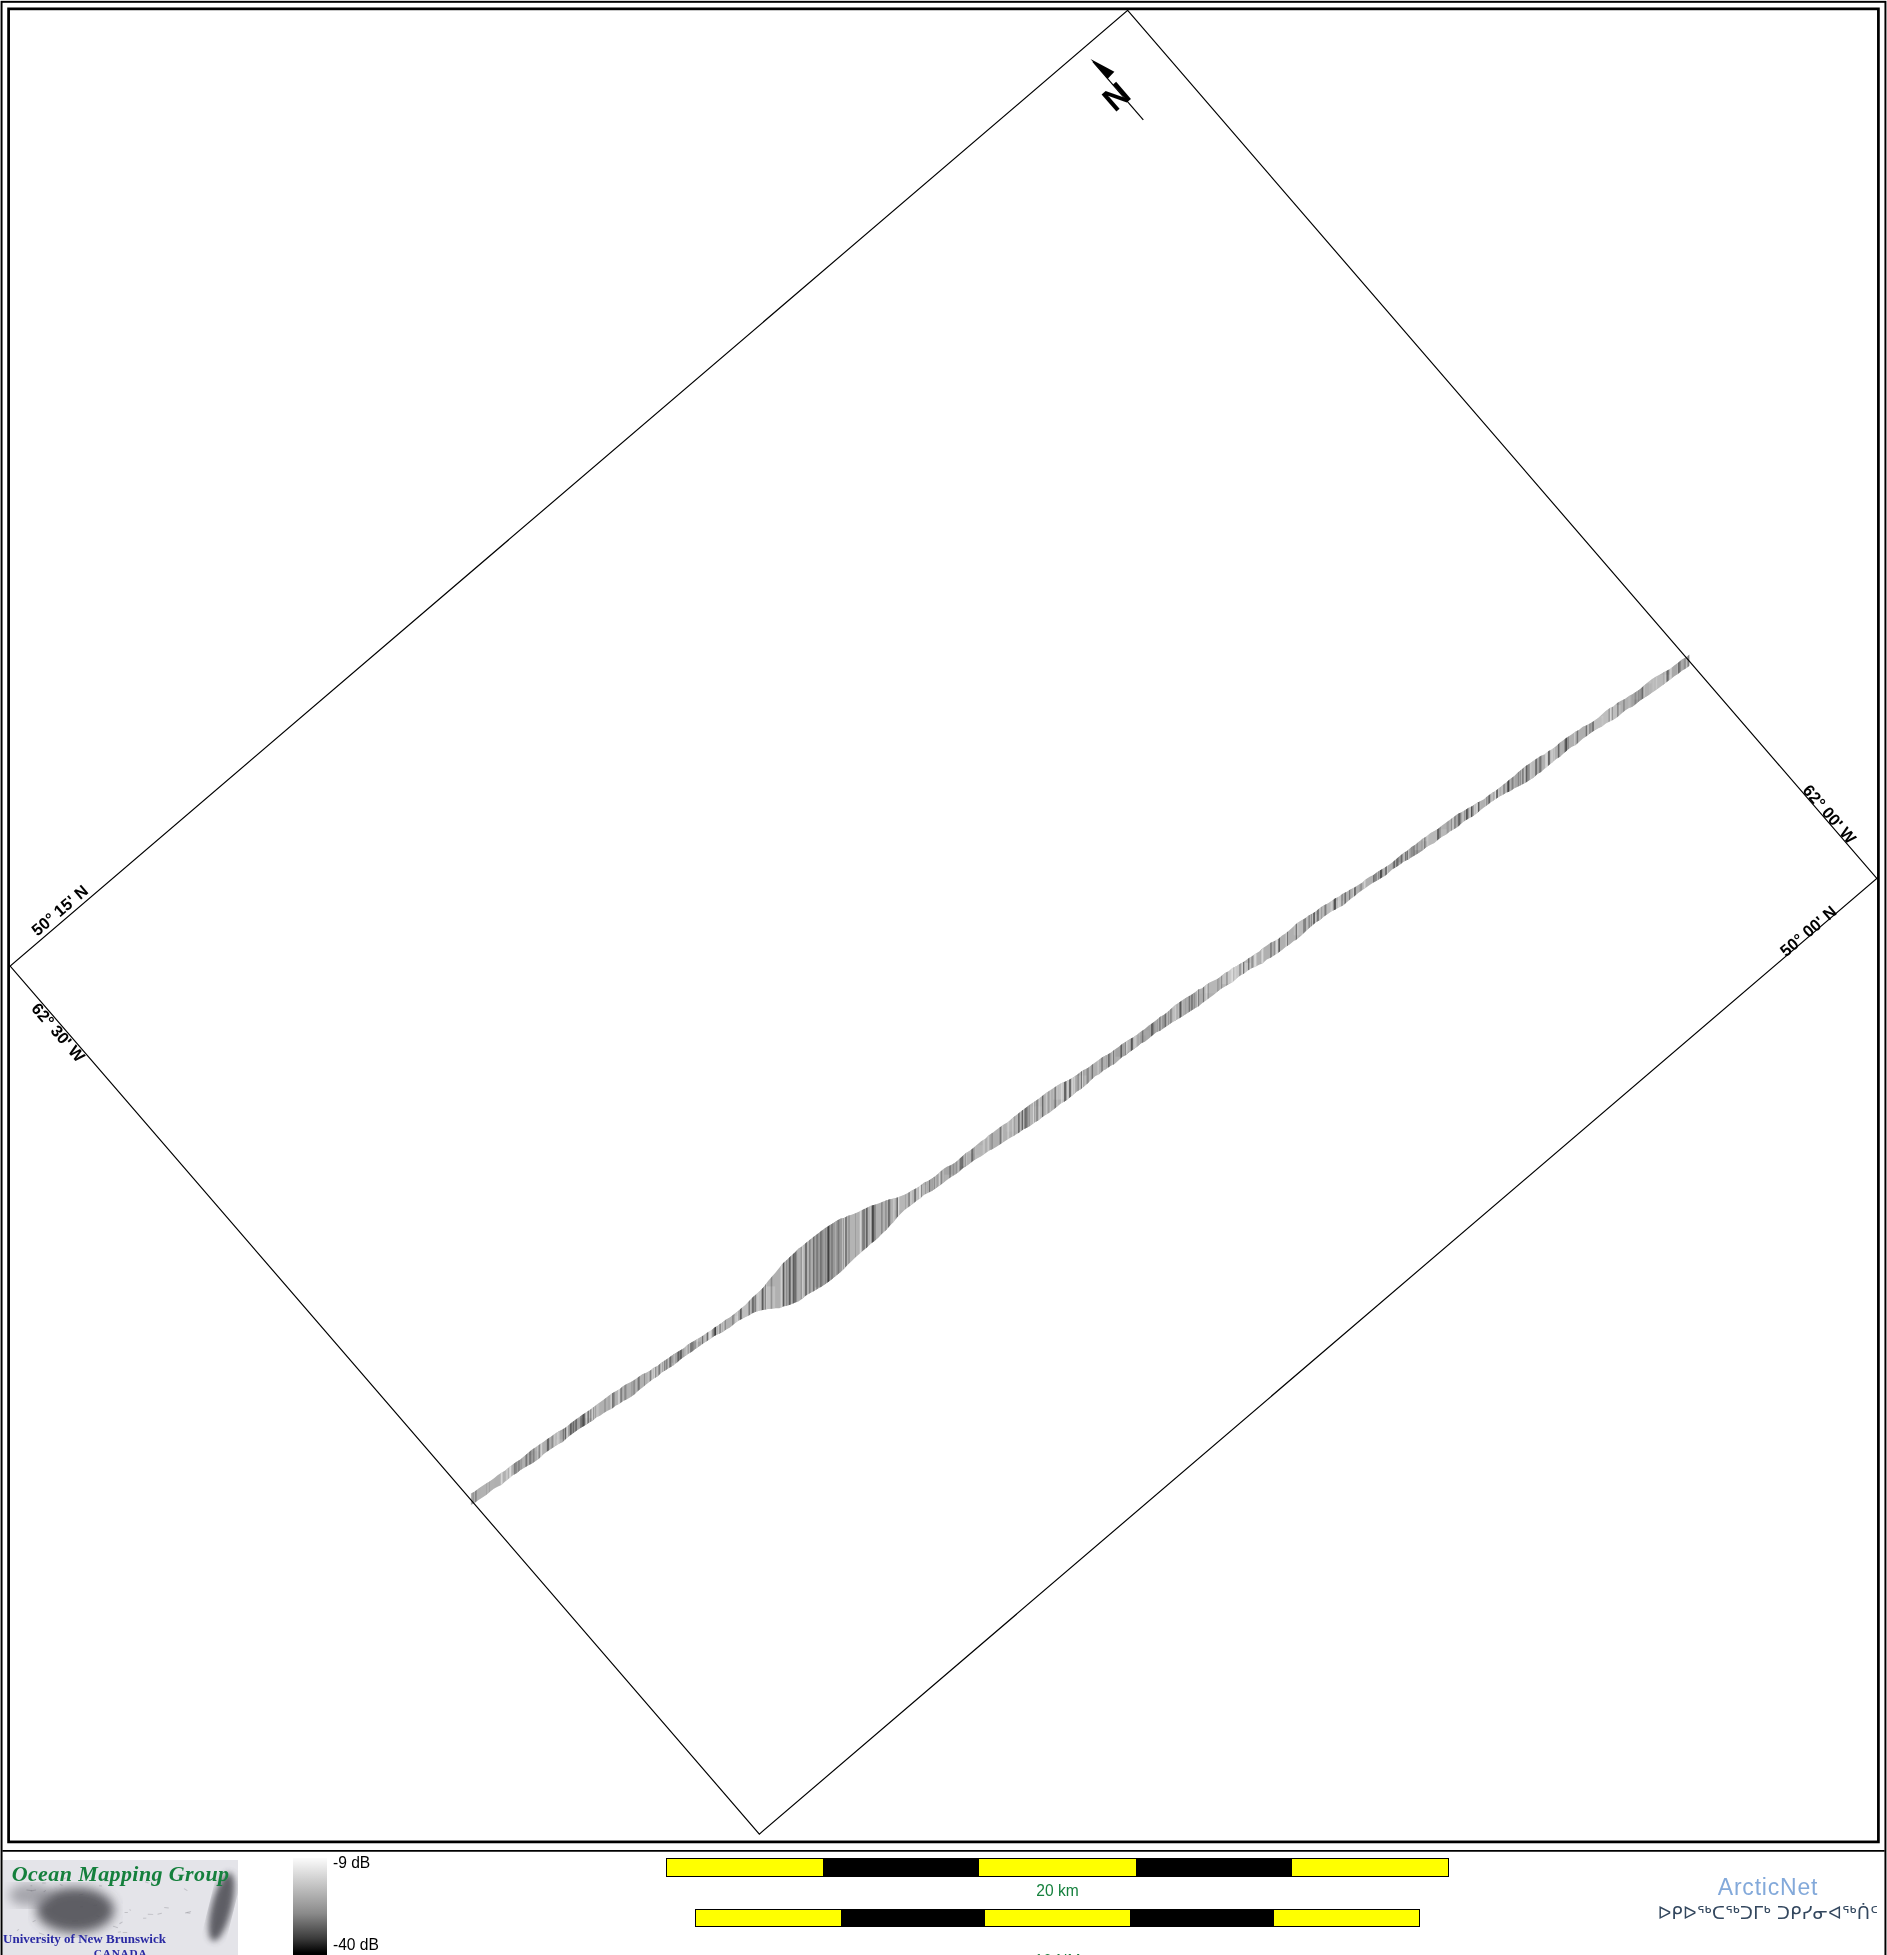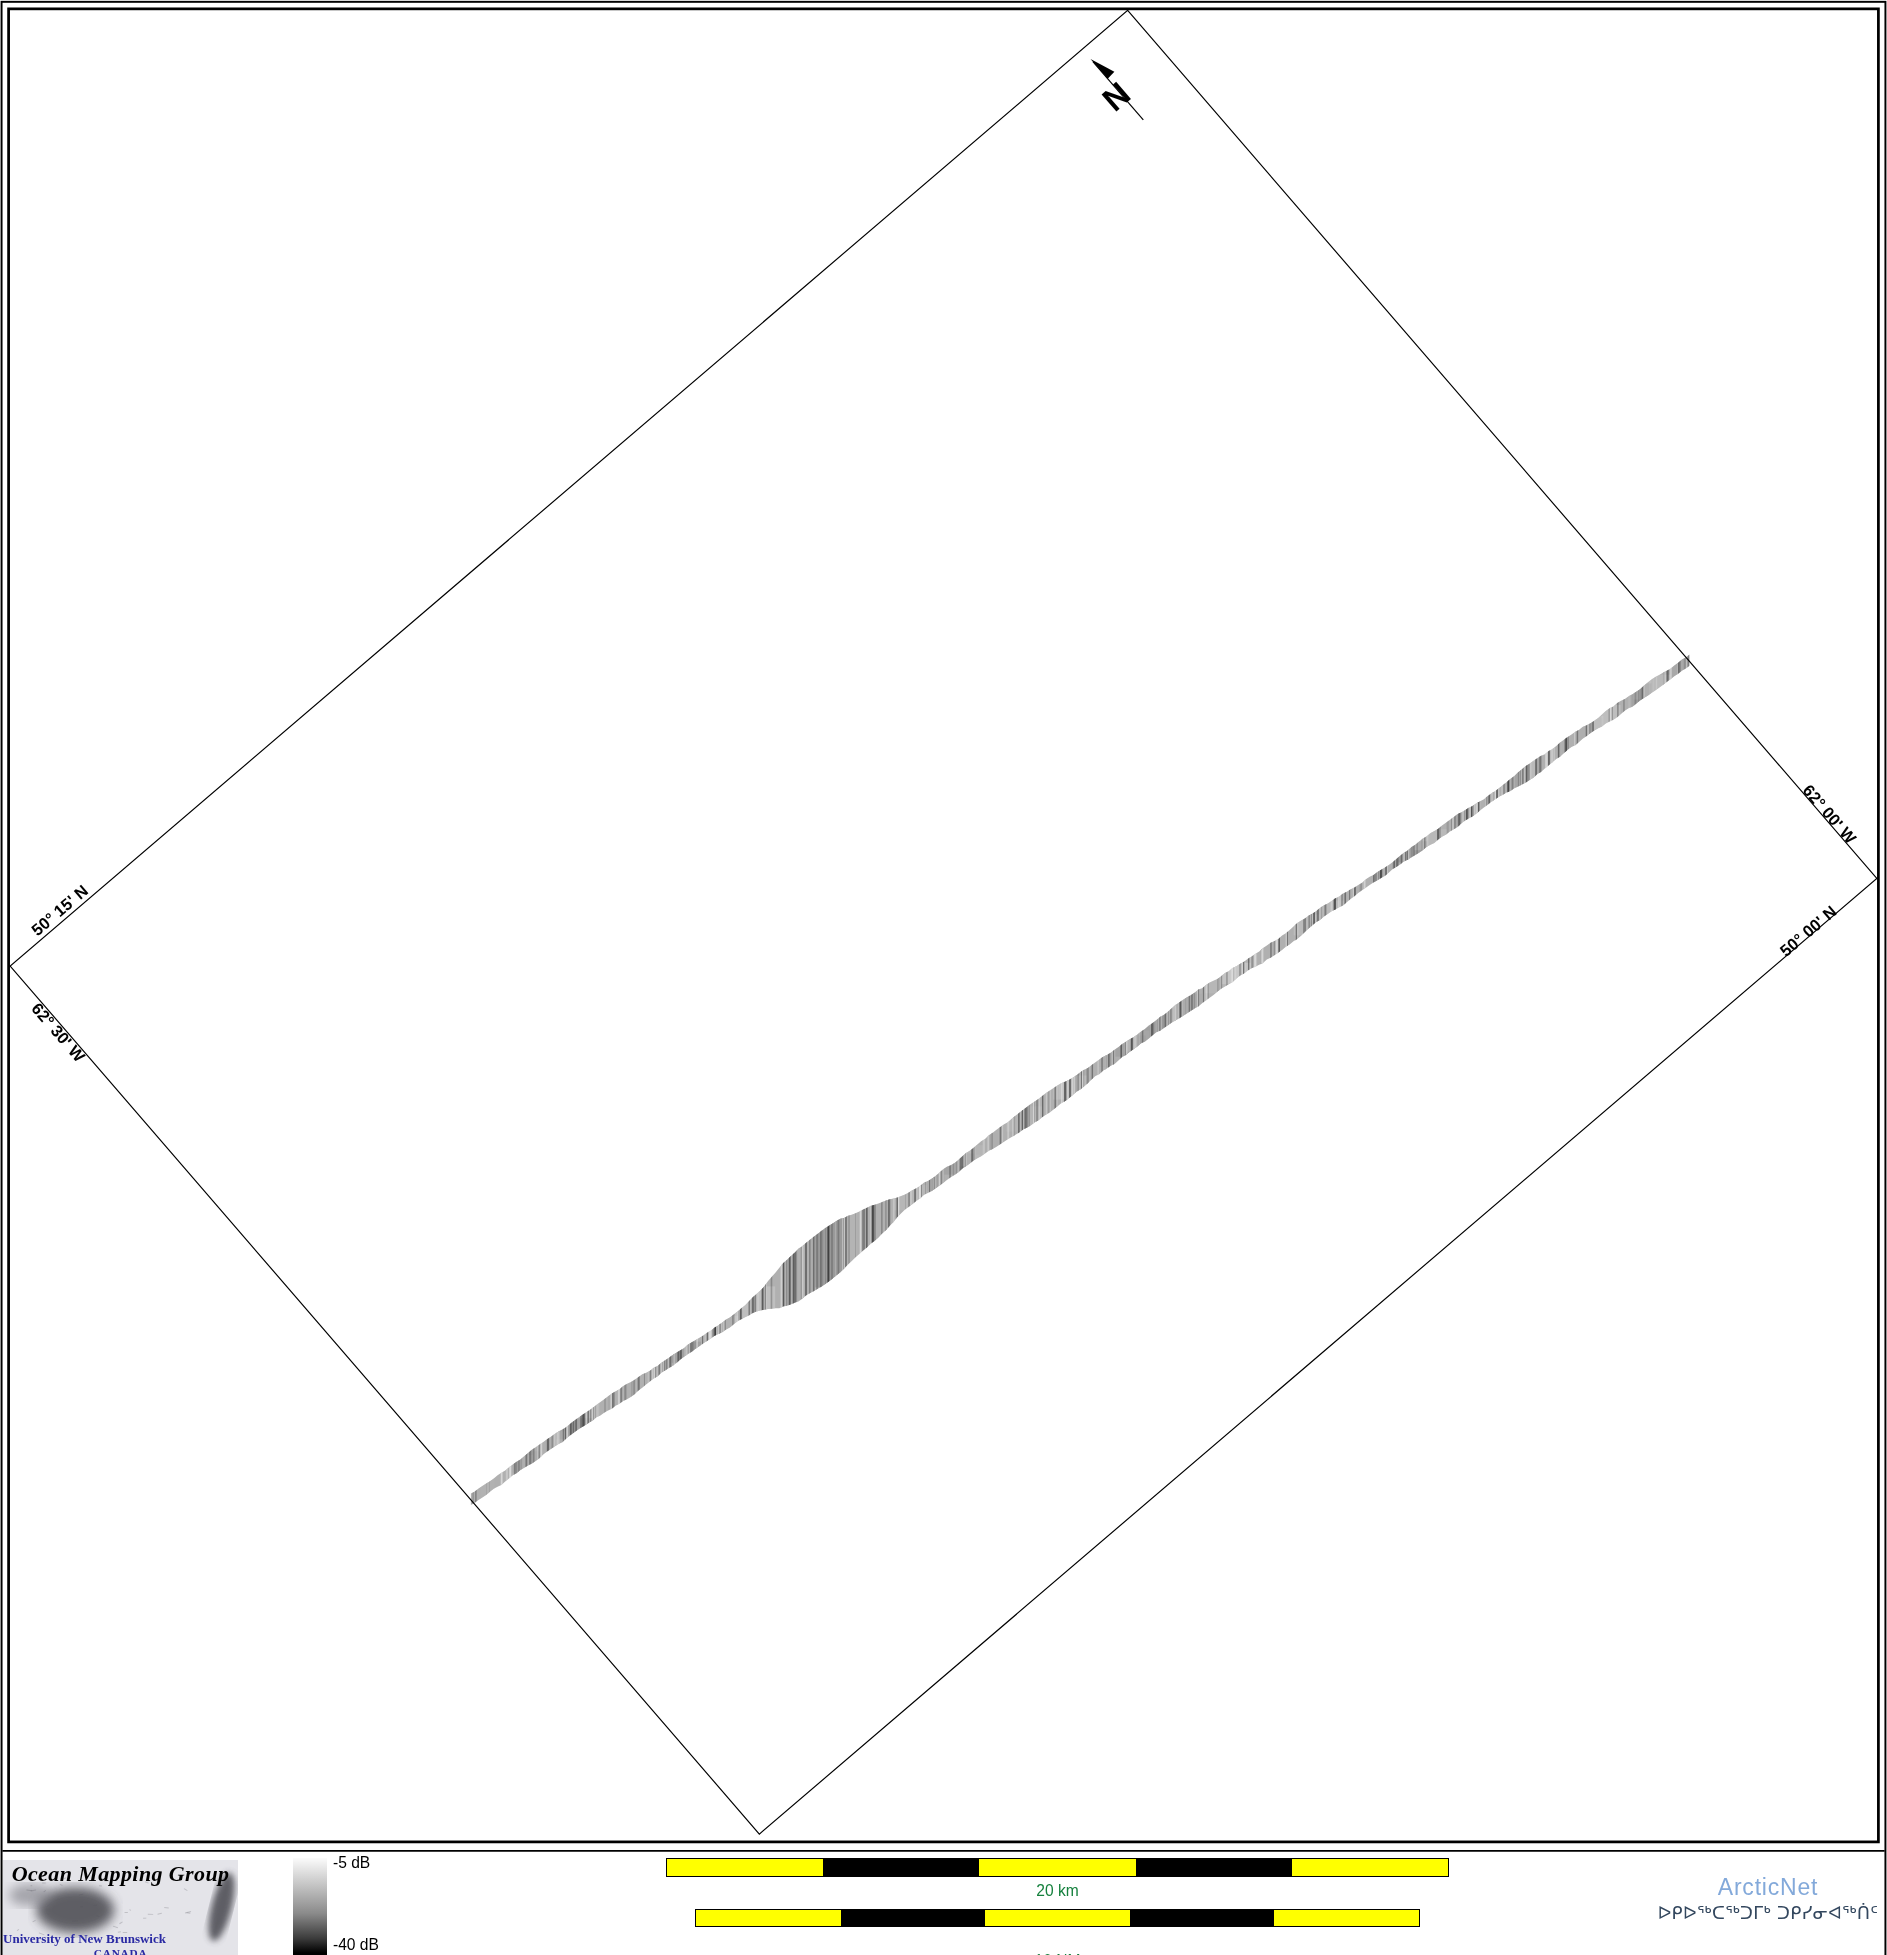--- a/index.html
+++ b/index.html
@@ -738,27 +738,27 @@
           <rect x="75.2865589549765" y="157.358060143888" width="8.305500398389995" height="2.5" fill="#55555d" opacity="0.25" transform="rotate(-28.496500393375754 75.2865589549765 157.358060143888)"></rect>
           <rect x="146.13518631085753" y="61.226686094887555" width="7.097592792473733" height="2.5" fill="#55555d" opacity="0.25" transform="rotate(21.83719255728647 146.13518631085753 61.226686094887555)"></rect>
           <rect x="464.41616512835026" y="71.91621957579628" width="10.088411862030625" height="2.5" fill="#55555d" opacity="0.25" transform="rotate(31.724375223275274 464.41616512835026 71.91621957579628)"></rect>
           <rect x="306.8276010174304" y="184.05013425974175" width="11.222994104027748" height="2.5" fill="#55555d" opacity="0.25" transform="rotate(1.7777317762374878 306.8276010174304 184.05013425974175)"></rect>
           <rect x="155.41935982648283" y="46.67863303562626" width="6.825375933200121" height="2.5" fill="#55555d" opacity="0.25" transform="rotate(-21.543084054719657 155.41935982648283 46.67863303562626)"></rect>
           <rect x="282.0723627554253" y="168.0965055897832" width="13.19564816262573" height="2.5" fill="#55555d" opacity="0.25" transform="rotate(18.559136064723134 282.0723627554253 168.0965055897832)"></rect>
           <rect x="70.82704306114465" y="77.90882841683924" width="13.372024438343942" height="2.5" fill="#55555d" opacity="0.25" transform="rotate(-11.017757102381438 70.82704306114465 77.90882841683924)"></rect>
           <rect x="324.6736787818372" y="125.87163821794093" width="4.206123325973749" height="2.5" fill="#55555d" opacity="0.25" transform="rotate(29.6739039150998 324.6736787818372 125.87163821794093)"></rect>
         </g>
     </svg>
-    <div id="omg-title" style="color: #000000;">Ocean Mapping Group</div>
+    <div id="omg-title" style="color: #15803d;">Ocean Mapping Group</div>
     <div id="omg-line1" style="color: rgb(41, 41, 163);">University of New Brunswick</div>
     <div id="omg-line2" style="color: rgb(41, 41, 163);">CANADA</div>
   </div>
 
   <div id="colorbar" class="abs"></div>
-  <div id="cb-top" class="abs cb-label">-5 dB</div>
+  <div id="cb-top" class="abs cb-label">-9 dB</div>
   <div id="cb-bottom" class="abs cb-label">-40 dB</div>
 
   <div id="bar-km" class="abs scalebar" style="--seg: #ffff00;"></div>
   <div id="bar-km-label" class="abs bar-label">20 km</div>
   <div id="bar-nm" class="abs scalebar" style="--seg: #ffff00;"></div>
   <div id="bar-nm-label" class="abs bar-label">10 NM</div>
 
   <div id="arcticnet" class="abs">
     <div id="arcticnet-name" style="color: rgb(131, 169, 218);">ArcticNet</div>
     <div id="arcticnet-inuktitut" style="color: rgb(51, 71, 94);">ᐅᑭᐅᖅᑕᖅᑐᒥᒃ ᑐᑭᓯᓂᐊᖅᑏᑦ</div>

